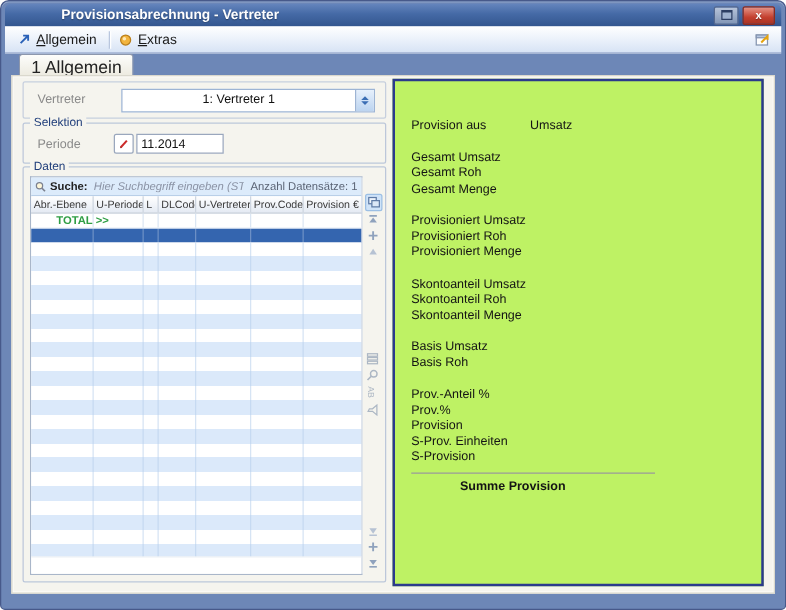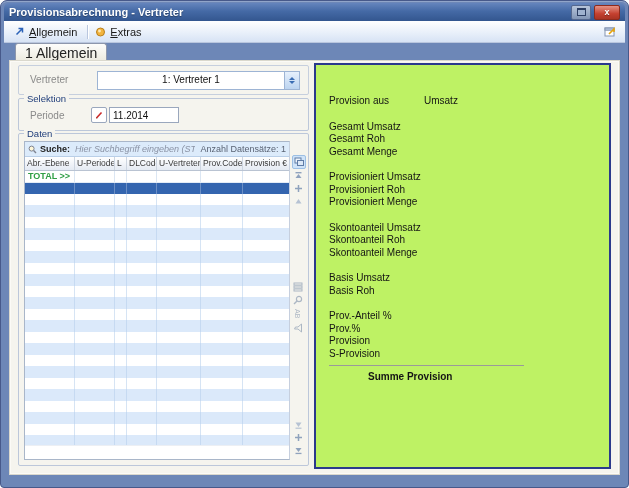--- a/index.html
+++ b/index.html
@@ -3,21 +3,21 @@
 <meta charset="utf-8">
 <style>
   html,body { margin:0; padding:0; background:#ffffff; }
   body { width:629px; height:488px; position:relative; font-family:"Liberation Sans",sans-serif; -webkit-font-smoothing:antialiased; }
 
   
   .window { position:absolute; inset:0; background:#6d87b7; border:1px solid #47598a; border-radius:7px 7px 4px 4px; box-shadow: inset 0 1px 0 rgba(255,255,255,.25); overflow:hidden; }
 
   
   .titlebar { position:absolute; top:2px; left:3px; right:3px; height:18px; background:linear-gradient(#6585bd 0%, #456aa6 45%, #33568f 100%); border-radius:5px 5px 0 0; display:flex; align-items:center; padding:0 5px; }
-  .title-text { color:#ffffff; font-size:11px; font-weight:bold; text-shadow:0 1px 1px rgba(0,0,0,.35); flex:1; white-space:nowrap; overflow:hidden; }
+  .title-text { color:#ffffff; font-size:11px; font-weight:bold; text-shadow:0 1px 1px rgba(0,0,0,.35); flex:1; white-space:nowrap; overflow:hidden;margin-left:40px; }
   .win-btn { height:13px; border-radius:2px; margin-left:3px; display:flex; align-items:center; justify-content:center; cursor:default; }
   .btn-restore { width:18px; background:linear-gradient(#b7c4da,#8296b6); border:1px solid #55688f; }
   .btn-restore .glyph { width:7px; height:5px; border:1px solid #2c3e63; background:#9fb2cf; border-top-width:2px; }
   .btn-close { width:24px; background:linear-gradient(#e59386,#c4402f 60%,#a93424); border:1px solid #8e2b1d; color:#fff; font-size:9px; font-weight:bold; line-height:1; text-shadow:0 1px 1px rgba(0,0,0,.4); }
 
   
   .menubar { position:absolute; top:20px; left:3px; right:3px; height:21px; background:linear-gradient(#ffffff,#e9f0fa 55%,#d7e3f5); border-bottom:1px solid #b9c6de; display:flex; align-items:center; padding:0 6px; }
   .menu-item { display:flex; align-items:center; gap:4px; font-size:11px; color:#1a1a1a; padding:2px 7px 2px 4px; cursor:default; }
   .menu-item .lbl { display:inline-block; }
   .menu-item .lbl::first-letter { text-decoration:underline; }
@@ -61,21 +61,21 @@
   .search-input::placeholder { color:#8b93a5; font-style:italic; }
   .record-count { font-size:9px; color:#5a6374; white-space:nowrap; }
 
   .cols { display:grid; grid-template-columns:50px 40px 12px 30px 44px 42px 1fr; }
   .headrow { height:13px; background:linear-gradient(#ffffff,#e4eaf3); border-bottom:1px solid #b9c3d2; }
   .headrow .hc { font-size:8.5px; color:#3a3a3a; padding:1px 2px 0; border-right:1px solid #cdd5e0; white-space:nowrap; overflow:hidden; }
 
   .row { height:11px; }
   .row .c { border-right:1px solid #dbe6f3; }
   .row-total { background:#ffffff; border-bottom:1px solid #e4ecf6; }
-  .row-total .c:first-child { font-size:9px; font-weight:bold; color:#2f9e44; padding-left:3px; line-height:11px; white-space:nowrap; }
+  .row-total .c:first-child { font-size:9px; font-weight:bold; color:#2f9e44; padding-left:20px; line-height:11px; white-space:nowrap; }
   .row-selected { background:#3465af; }
   .row-selected .c { border-right:1px solid rgba(255,255,255,.28); }
 
   .grid-empty { flex:1; background:repeating-linear-gradient(180deg,#ffffff 0 11px,#dbe9fa 11px 23px); position:relative; }
   .grid-empty .cols { position:absolute; inset:0; }
   .grid-empty .c { border-right:1px solid rgba(180,205,235,.55); }
   .grid-foot { height:13px; background:#ffffff; border-top:1px solid #eceff4; }
 
   
   .strip { width:15px; position:relative; }
@@ -357,20 +357,24 @@
         </div>
       <div class="d-row">
           <span class="d-label">Prov.%</span>
           <span class="d-value"></span>
         </div>
       <div class="d-row">
           <span class="d-label">Provision</span>
           <span class="d-value"></span>
         </div>
       <div class="d-row">
+          <span class="d-label">S-Prov. Einheiten</span>
+          <span class="d-value"></span>
+        </div>
+      <div class="d-row">
           <span class="d-label">S-Provision</span>
           <span class="d-value"></span>
         </div>
       <hr class="d-hr">
       <div class="d-row d-sum">
           <span class="d-label">Summe Provision</span>
         </div>
     </div>
 
   </div>

